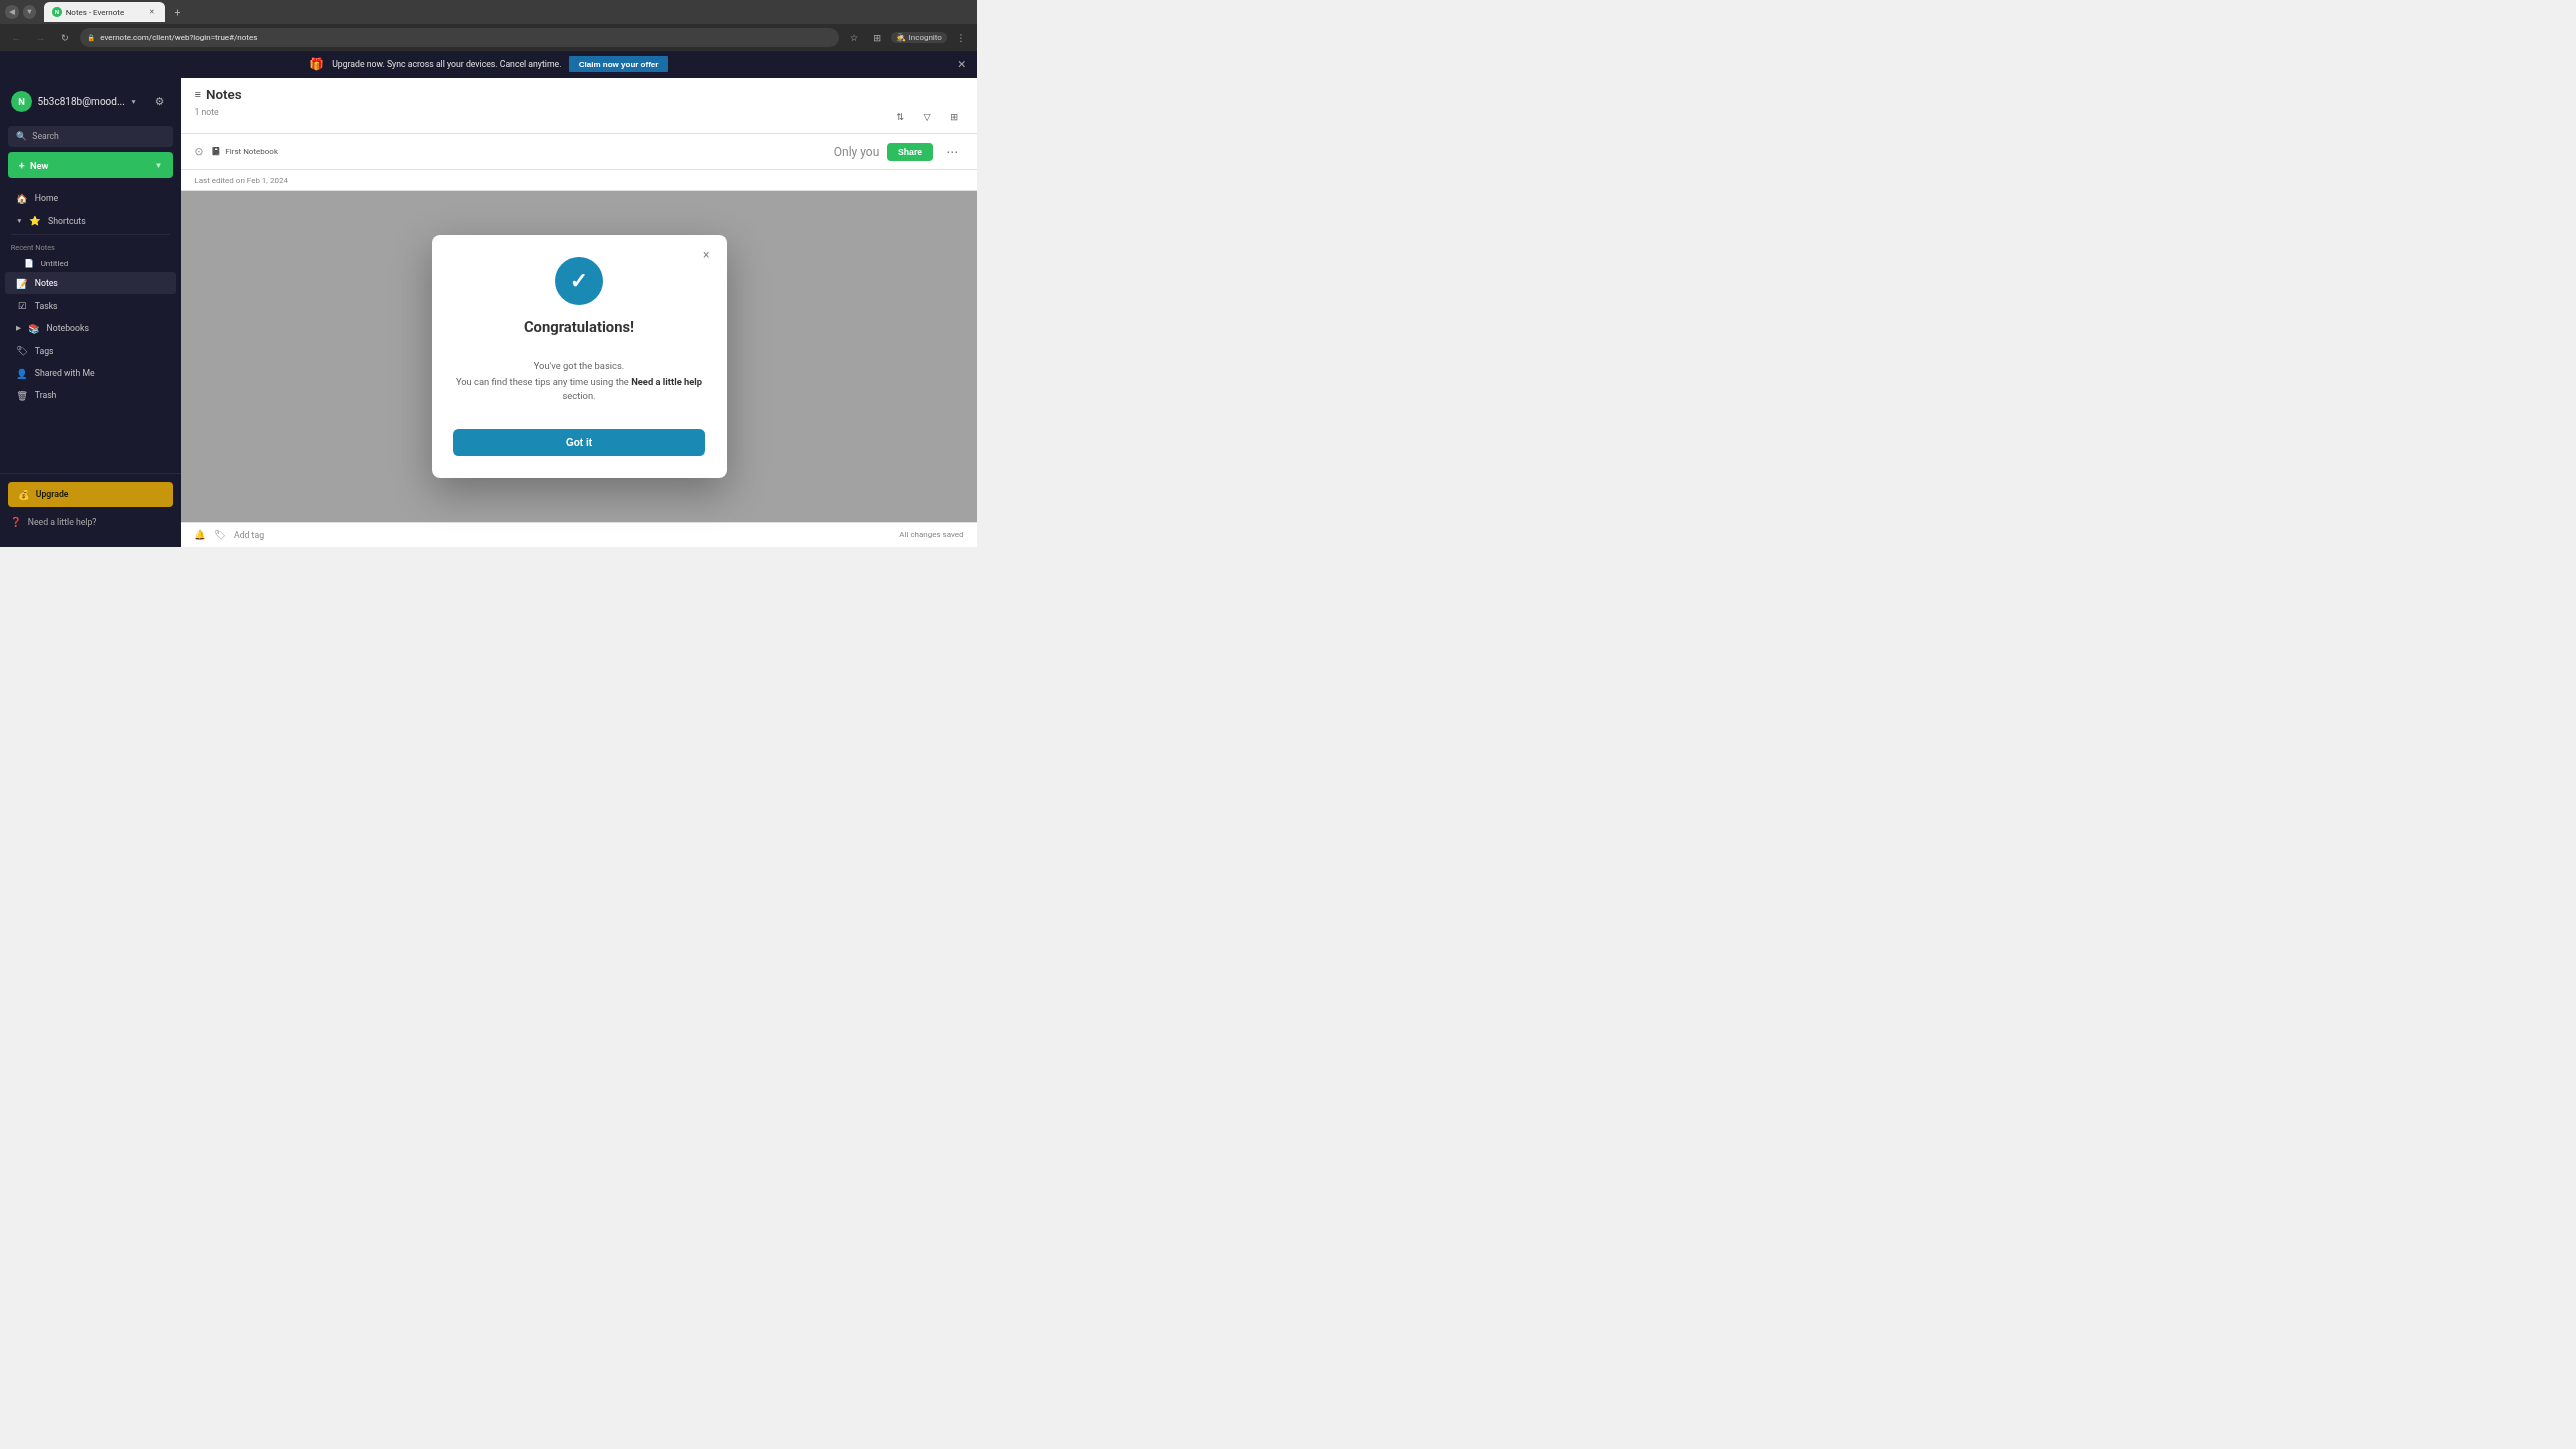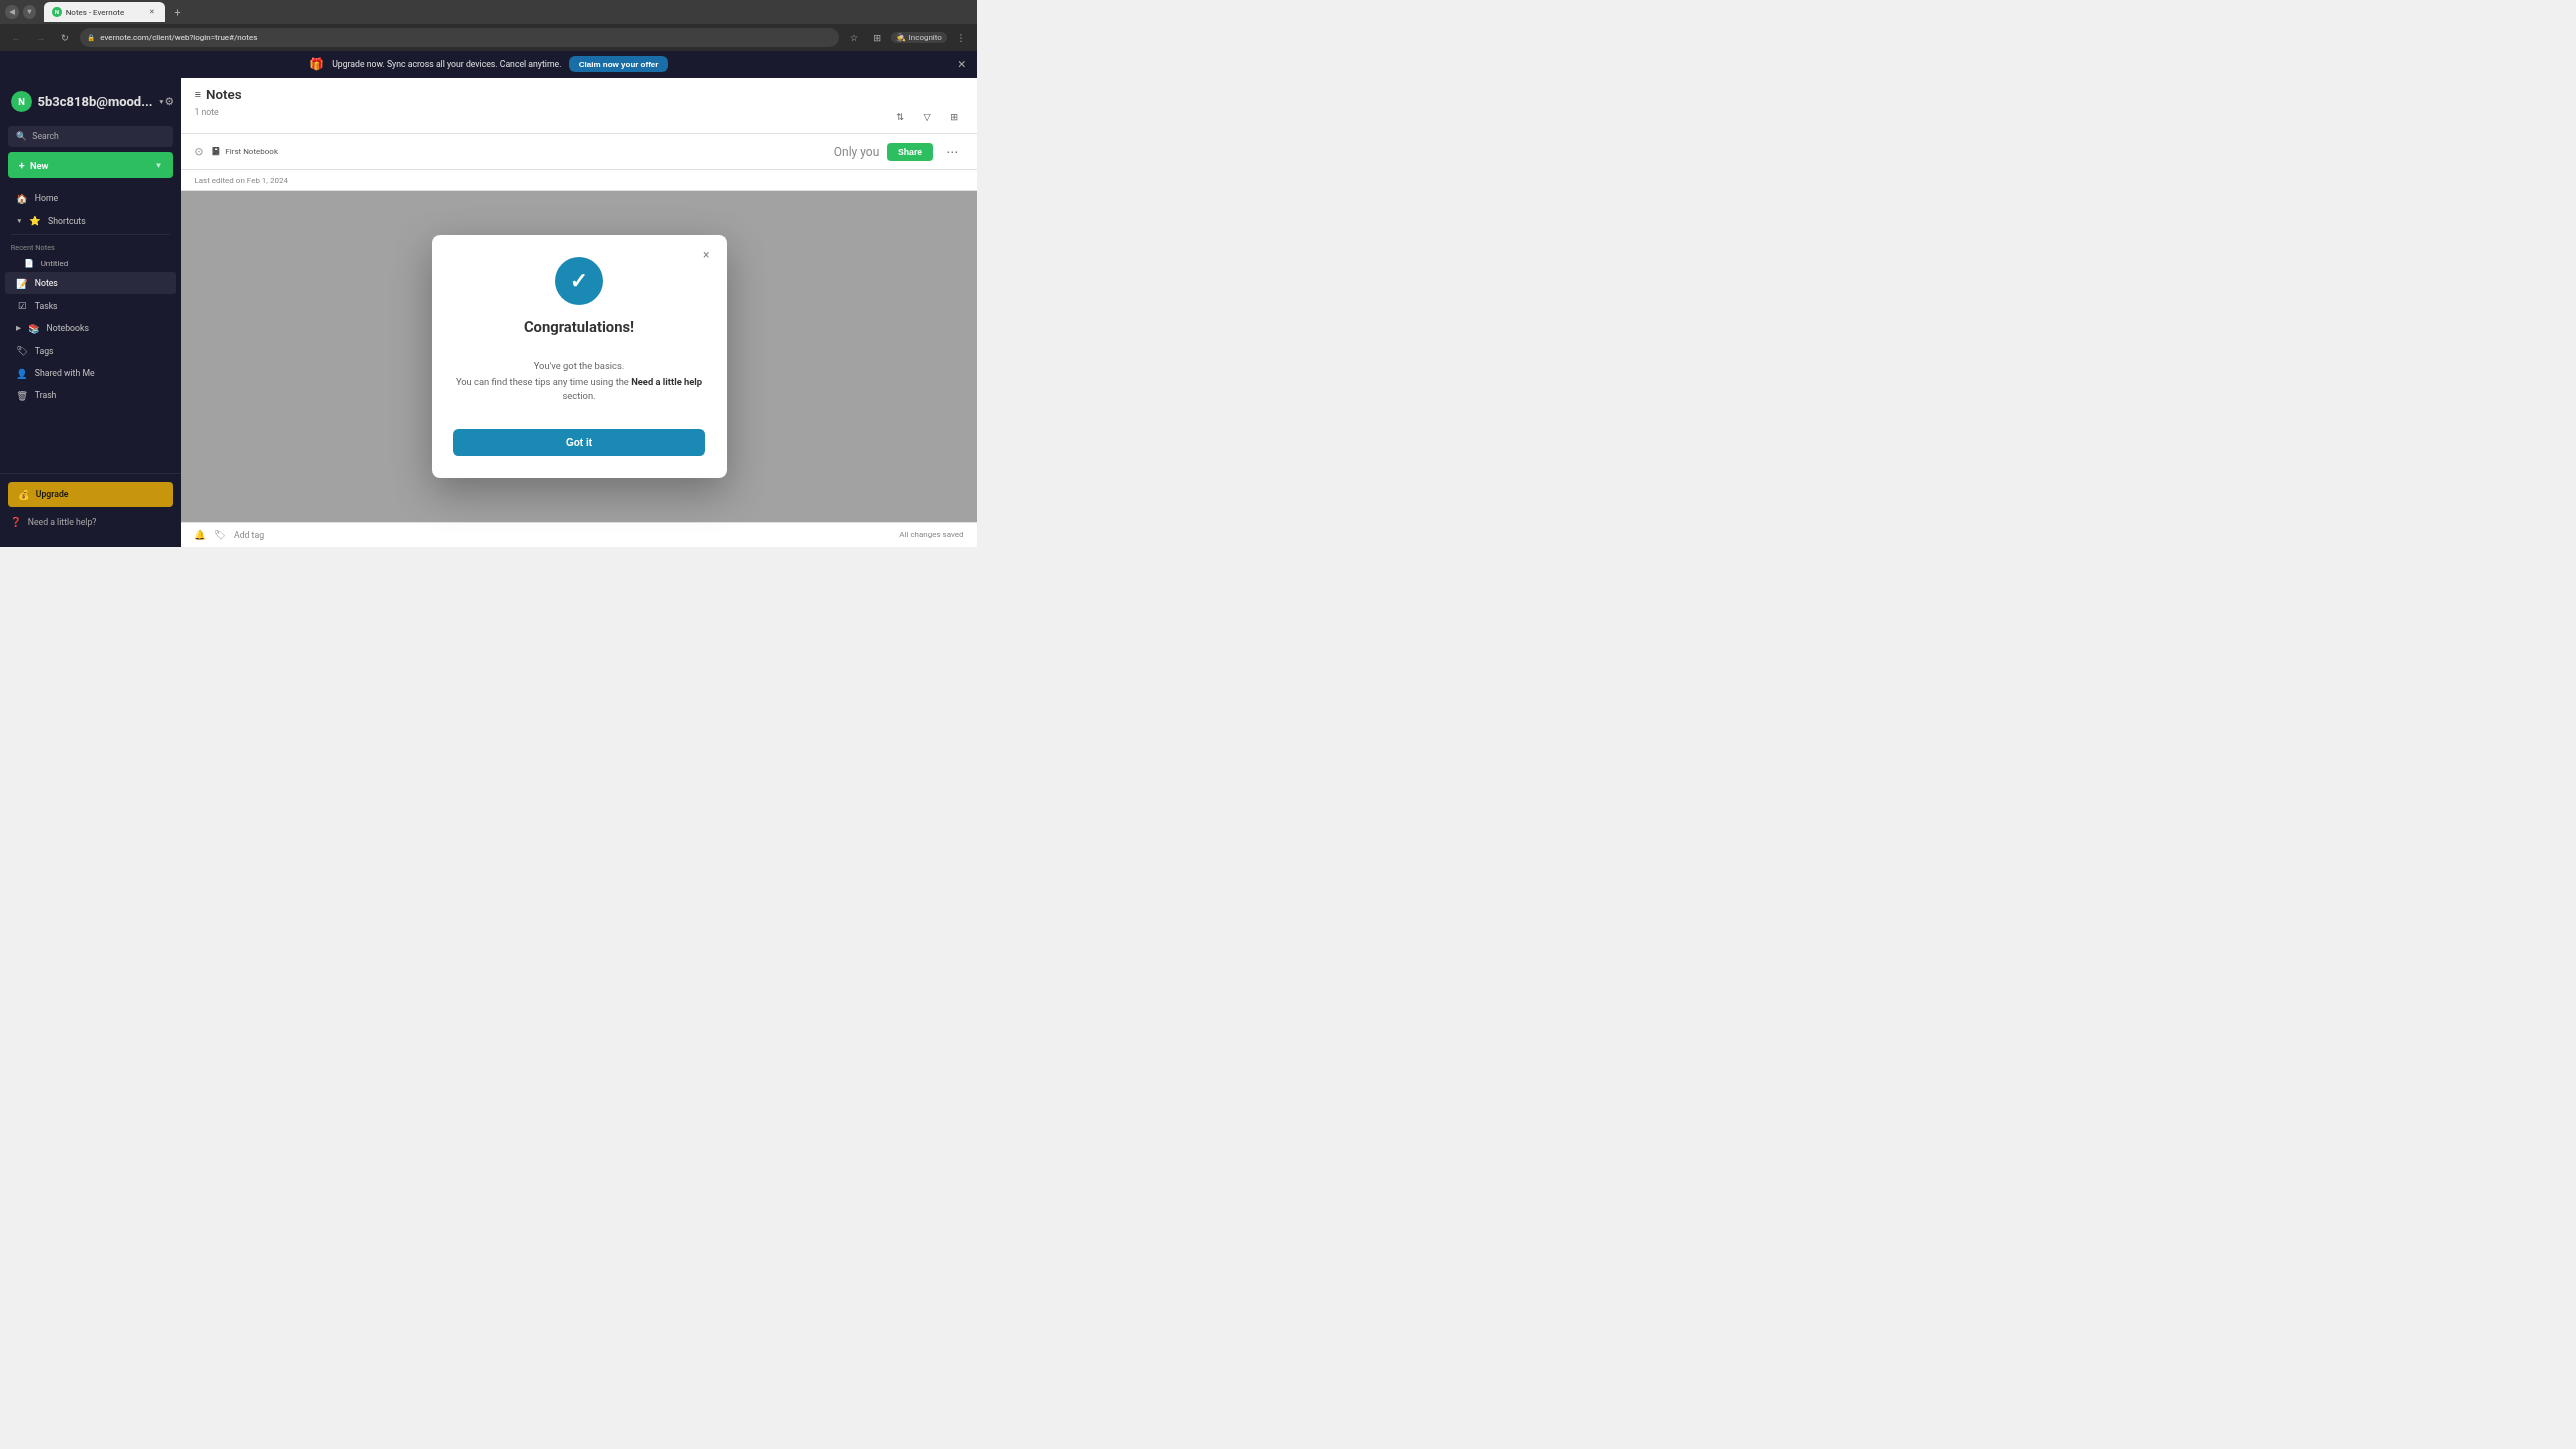--- a/index.html
+++ b/index.html
@@ -121,21 +121,21 @@
       display: flex; align-items: center; justify-content: center;
       gap: 8px;
       padding: 5.4px 10.7px;
       position: relative;
     }
     .banner-icon { font-size: 12px; }
     .banner-text { color: #e0e0e0; font-size: 8.7px; }
     .banner-cta {
       background: #1a6ea8;
       color: white; font-size: 8px; font-weight: 600;
-      padding: 3.4px 9.4px; border-radius: 6px; cursor: pointer;
+      padding: 3.4px 9.4px; border-radius: 1px; cursor: pointer;
       border: none;
     }
     .banner-close {
       position: absolute; right: 10.7px; top: 50%; transform: translateY(-50%);
       color: #aaa; cursor: pointer; font-size: 10.7px;
     }
 
     
     .main-app {
       display: flex;
@@ -159,21 +159,21 @@
     }
     .user-info {
       display: flex; align-items: center; gap: 5.4px; cursor: pointer;
     }
     .user-avatar {
       width: 21.5px; height: 21.5px; border-radius: 50%;
       background: #2dbe60;
       display: flex; align-items: center; justify-content: center;
       color: white; font-size: 9.4px; font-weight: bold;
     }
-    .user-name { color: #e0e0e0; font-size: 13px; font-weight: bold; }
+    .user-name { color: #e0e0e0; font-size: 10px; }
     .user-chevron { color: #aaa; font-size: 6.7px; }
     .settings-btn {
       width: 21.5px; height: 21.5px; border-radius: 50%;
       display: flex; align-items: center; justify-content: center;
       color: #aaa; cursor: pointer;
     }
 
     .search-btn {
       margin: 2.7px 8px 5.4px;
       background: #2a2a3e;

